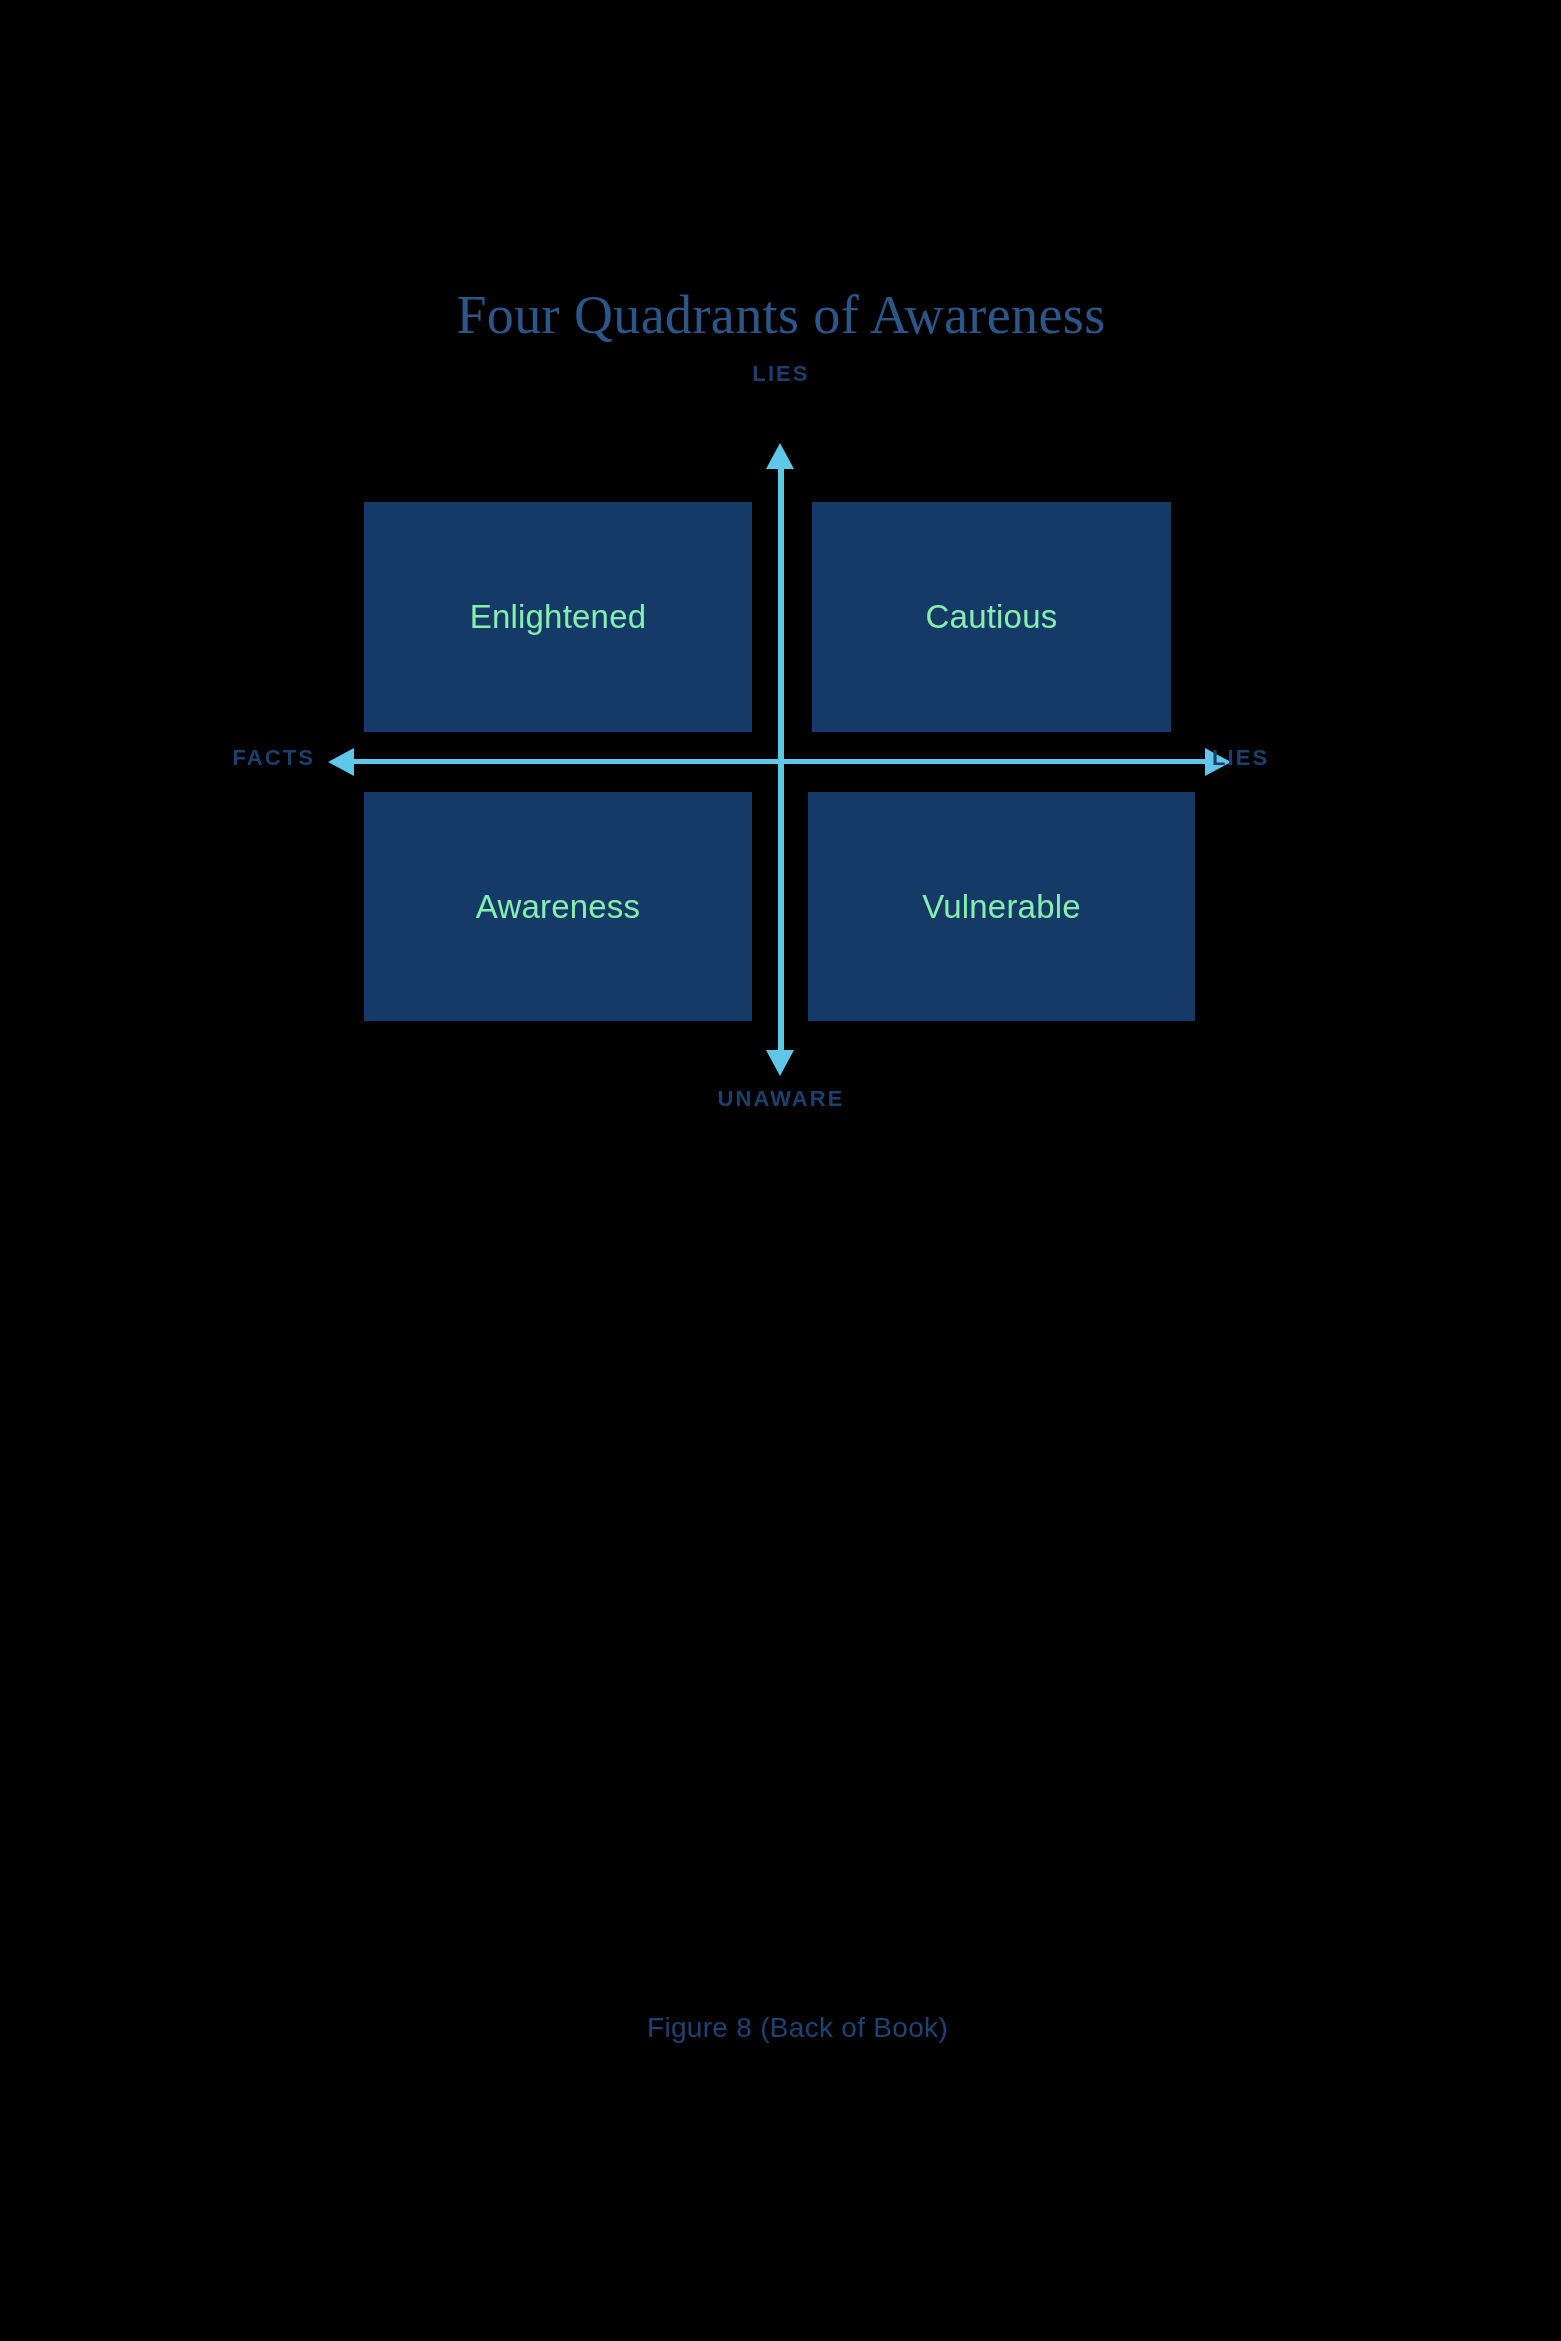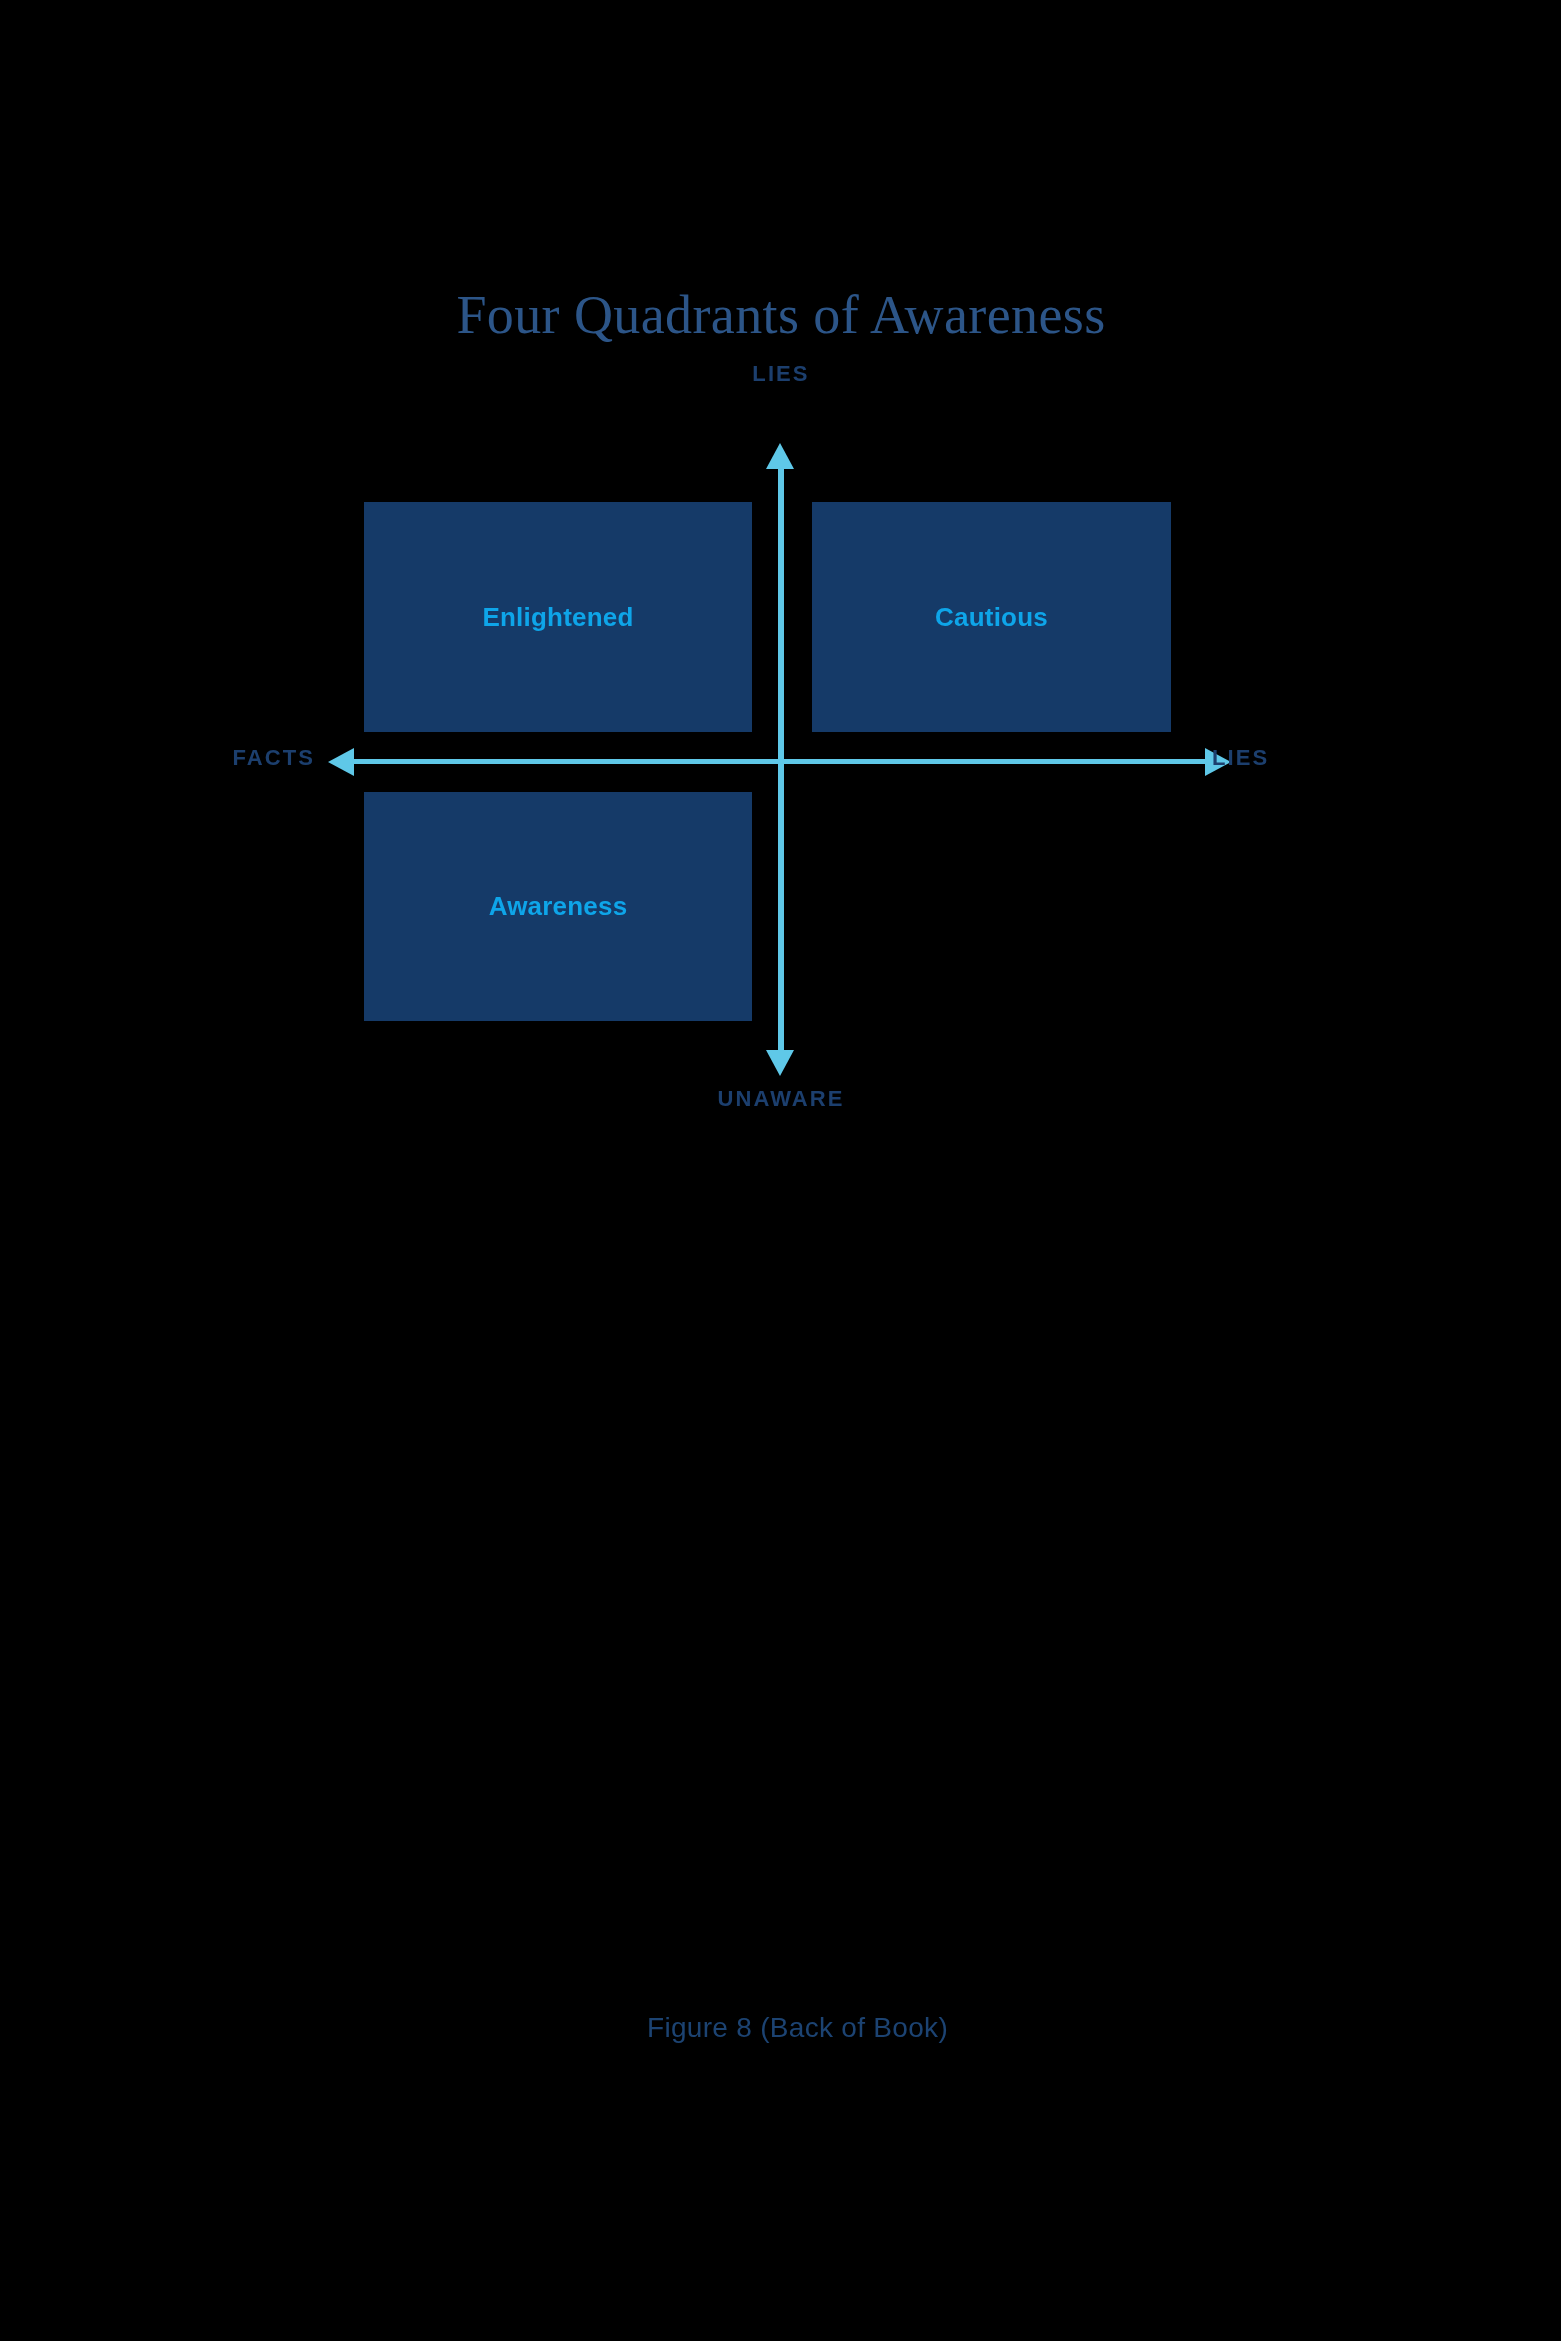--- a/index.html
+++ b/index.html
@@ -117,23 +117,23 @@
   .quad {
     position: absolute;
     background: #153A68;
     display: flex;
     align-items: center;
     justify-content: center;
     box-sizing: border-box;
   }
   .quad-label {
     font-family: "Liberation Sans", sans-serif;
-    font-weight: 700;
-    font-size: 26px;
-    color: #0ea5e9;
+    font-weight: 400;
+    font-size: 33px;
+    color: #86efac;
     letter-spacing: 0.2px;
     white-space: nowrap;
   }
   .quad-tl { left: 36px;  top: 94px; width: 388px; height: 230px; }
   .quad-tr { left: 484px; top: 94px; width: 359px; height: 230px; }
   .quad-bl { left: 36px;  top: 384px; width: 388px; height: 229px; }
   .quad-br { left: 480px; top: 384px; width: 387px; height: 229px; }
 
   
   .fig-caption {
@@ -178,19 +178,22 @@
     </div>
 
     <div class="quad quad-tr">
       <span class="quad-label">Cautious</span>
     </div>
 
     <div class="quad quad-bl">
       <span class="quad-label">Awareness</span>
     </div>
 
+    <div class="quad quad-br">
+      <span class="quad-label">Vulnerable</span>
+    </div>
 
   </div>
 
   <div class="fig-caption">Figure 8 (Back of Book)</div>
 
 </div>
 
 
 </body></html>

